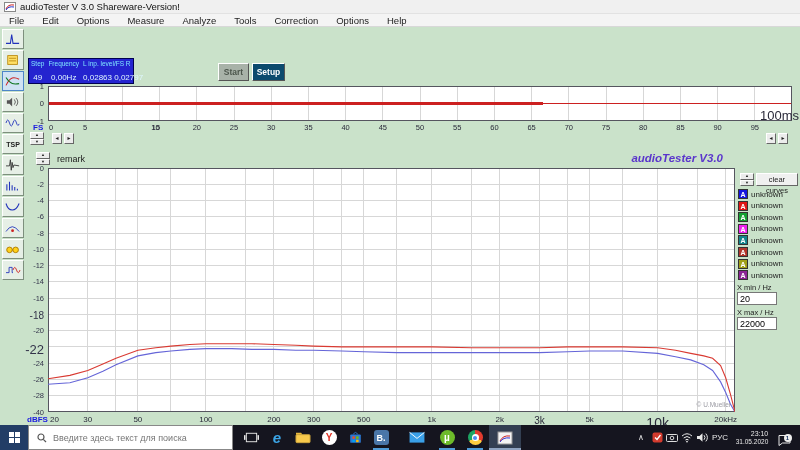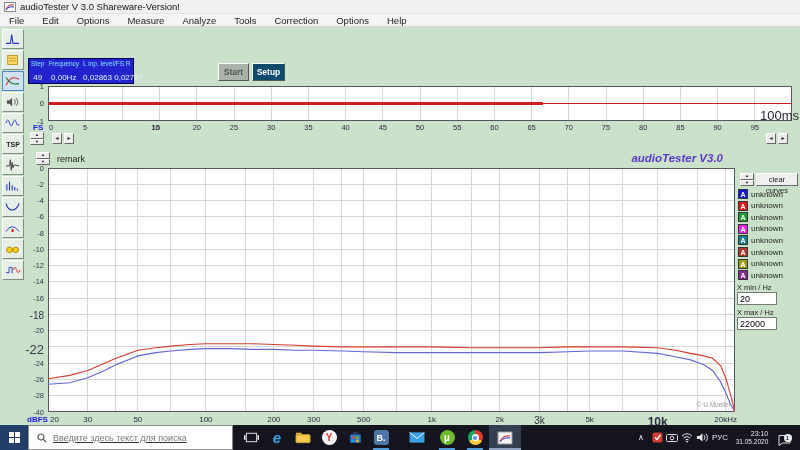--- a/index.html
+++ b/index.html
@@ -60,21 +60,21 @@
 
   
   #status-bar { position:absolute; left:0; top:411px; width:800px; height:14px; background:#f6faee; border-top:1px solid #9ab09a; }
   #status-left { position:absolute; left:3px; top:2px; font-size:8.5px; color:#0a7a0a; white-space:pre; }
   #status-right { position:absolute; left:466px; top:1px; font-size:9.5px; font-weight:bold; color:#1515e0; }
 
   
   #taskbar { position:absolute; left:0; top:425px; width:800px; height:25px; background:#15151f; }
   #tb-start { position:absolute; left:0; top:0; width:28px; height:25px; background:#223d66; display:flex; align-items:center; justify-content:center; }
   #tb-search { position:absolute; left:28px; top:0; width:205px; height:25px; background:#fff; border:1px solid #888; display:flex; align-items:center; gap:6px; padding-left:8px; }
-  #tb-search input { border:none; outline:none; width:170px; font-size:9px; font-family:"Liberation Sans",sans-serif; color:#333; background:transparent;text-decoration:underline; }
+  #tb-search input { border:none; outline:none; width:170px; font-size:9px; font-family:"Liberation Sans",sans-serif; color:#333; background:transparent; }
   .tb-app { position:absolute; top:0; width:26px; height:25px; display:flex; align-items:center; justify-content:center; }
   .tb-app.active-app { background:#333f52; }
   .tb-ind { position:absolute; bottom:0; left:50%; transform:translateX(-50%); width:16px; height:2px; background:#4f9cd8; }
   .tb-app.active-app .tb-ind { width:100%; background:#8fa3c0; }
   .glyph-circle { border-radius:50%; display:flex; align-items:center; justify-content:center; font-weight:bold; }
   #tray { position:absolute; right:0; top:0; height:25px; }
   .tray-item { position:absolute; top:0; height:25px; display:flex; align-items:center; justify-content:center; color:#e8e8e8; }
   #tray-clock { flex-direction:column; justify-content:center; line-height:1.15; text-align:right; }
   #tray-time { font-size:7px; }
   #tray-date { font-size:6.5px; }
@@ -388,21 +388,21 @@
       <span class="tick" style="top: 388px; font-size: 8px; left: 87.7761px; transform: translateX(-50%);">30</span>
       <span class="tick" style="top: 388px; font-size: 8px; left: 137.888px; transform: translateX(-50%);">50</span>
       <span class="tick" style="top: 388px; font-size: 8px; left: 205.886px; transform: translateX(-50%);">100</span>
       <span class="tick" style="top: 388px; font-size: 8px; left: 273.883px; transform: translateX(-50%);">200</span>
       <span class="tick" style="top: 388px; font-size: 8px; left: 313.659px; transform: translateX(-50%);">300</span>
       <span class="tick" style="top: 388px; font-size: 8px; left: 363.771px; transform: translateX(-50%);">500</span>
       <span class="tick" style="top: 388px; font-size: 8px; left: 431.769px; transform: translateX(-50%);">1k</span>
       <span class="tick" style="top: 388px; font-size: 8px; left: 499.767px; transform: translateX(-50%);">2k</span>
       <span class="tick" style="top: 388px; font-size: 10px; left: 539.543px; transform: translateX(-50%); text-align: right;">3k</span>
       <span class="tick" style="top: 388px; font-size: 8px; left: 589.655px; transform: translateX(-50%);">5k</span>
-      <span class="tick" style="top: 388px; font-size: 12px; left: 657.652px; transform: translateX(-50%); font-weight: bold;">10k</span>
+      <span class="tick" style="top: 388px; font-size: 14px; left: 657.652px; transform: translateX(-50%);">10k</span>
       <span class="tick" style="top: 388px; font-size: 8px; left: 725.65px; transform: translateX(-50%);">20kHz</span>
     </div>
 </div>
 
 <div id="taskbar">
   <div id="tb-start">
     <svg width="11" height="11" viewBox="0 0 11 11">
         <rect x="0" y="0" width="5" height="5" fill="#fff"></rect>
         <rect x="6" y="0" width="5" height="5" fill="#fff"></rect>
         <rect x="0" y="6" width="5" height="5" fill="#fff"></rect>

